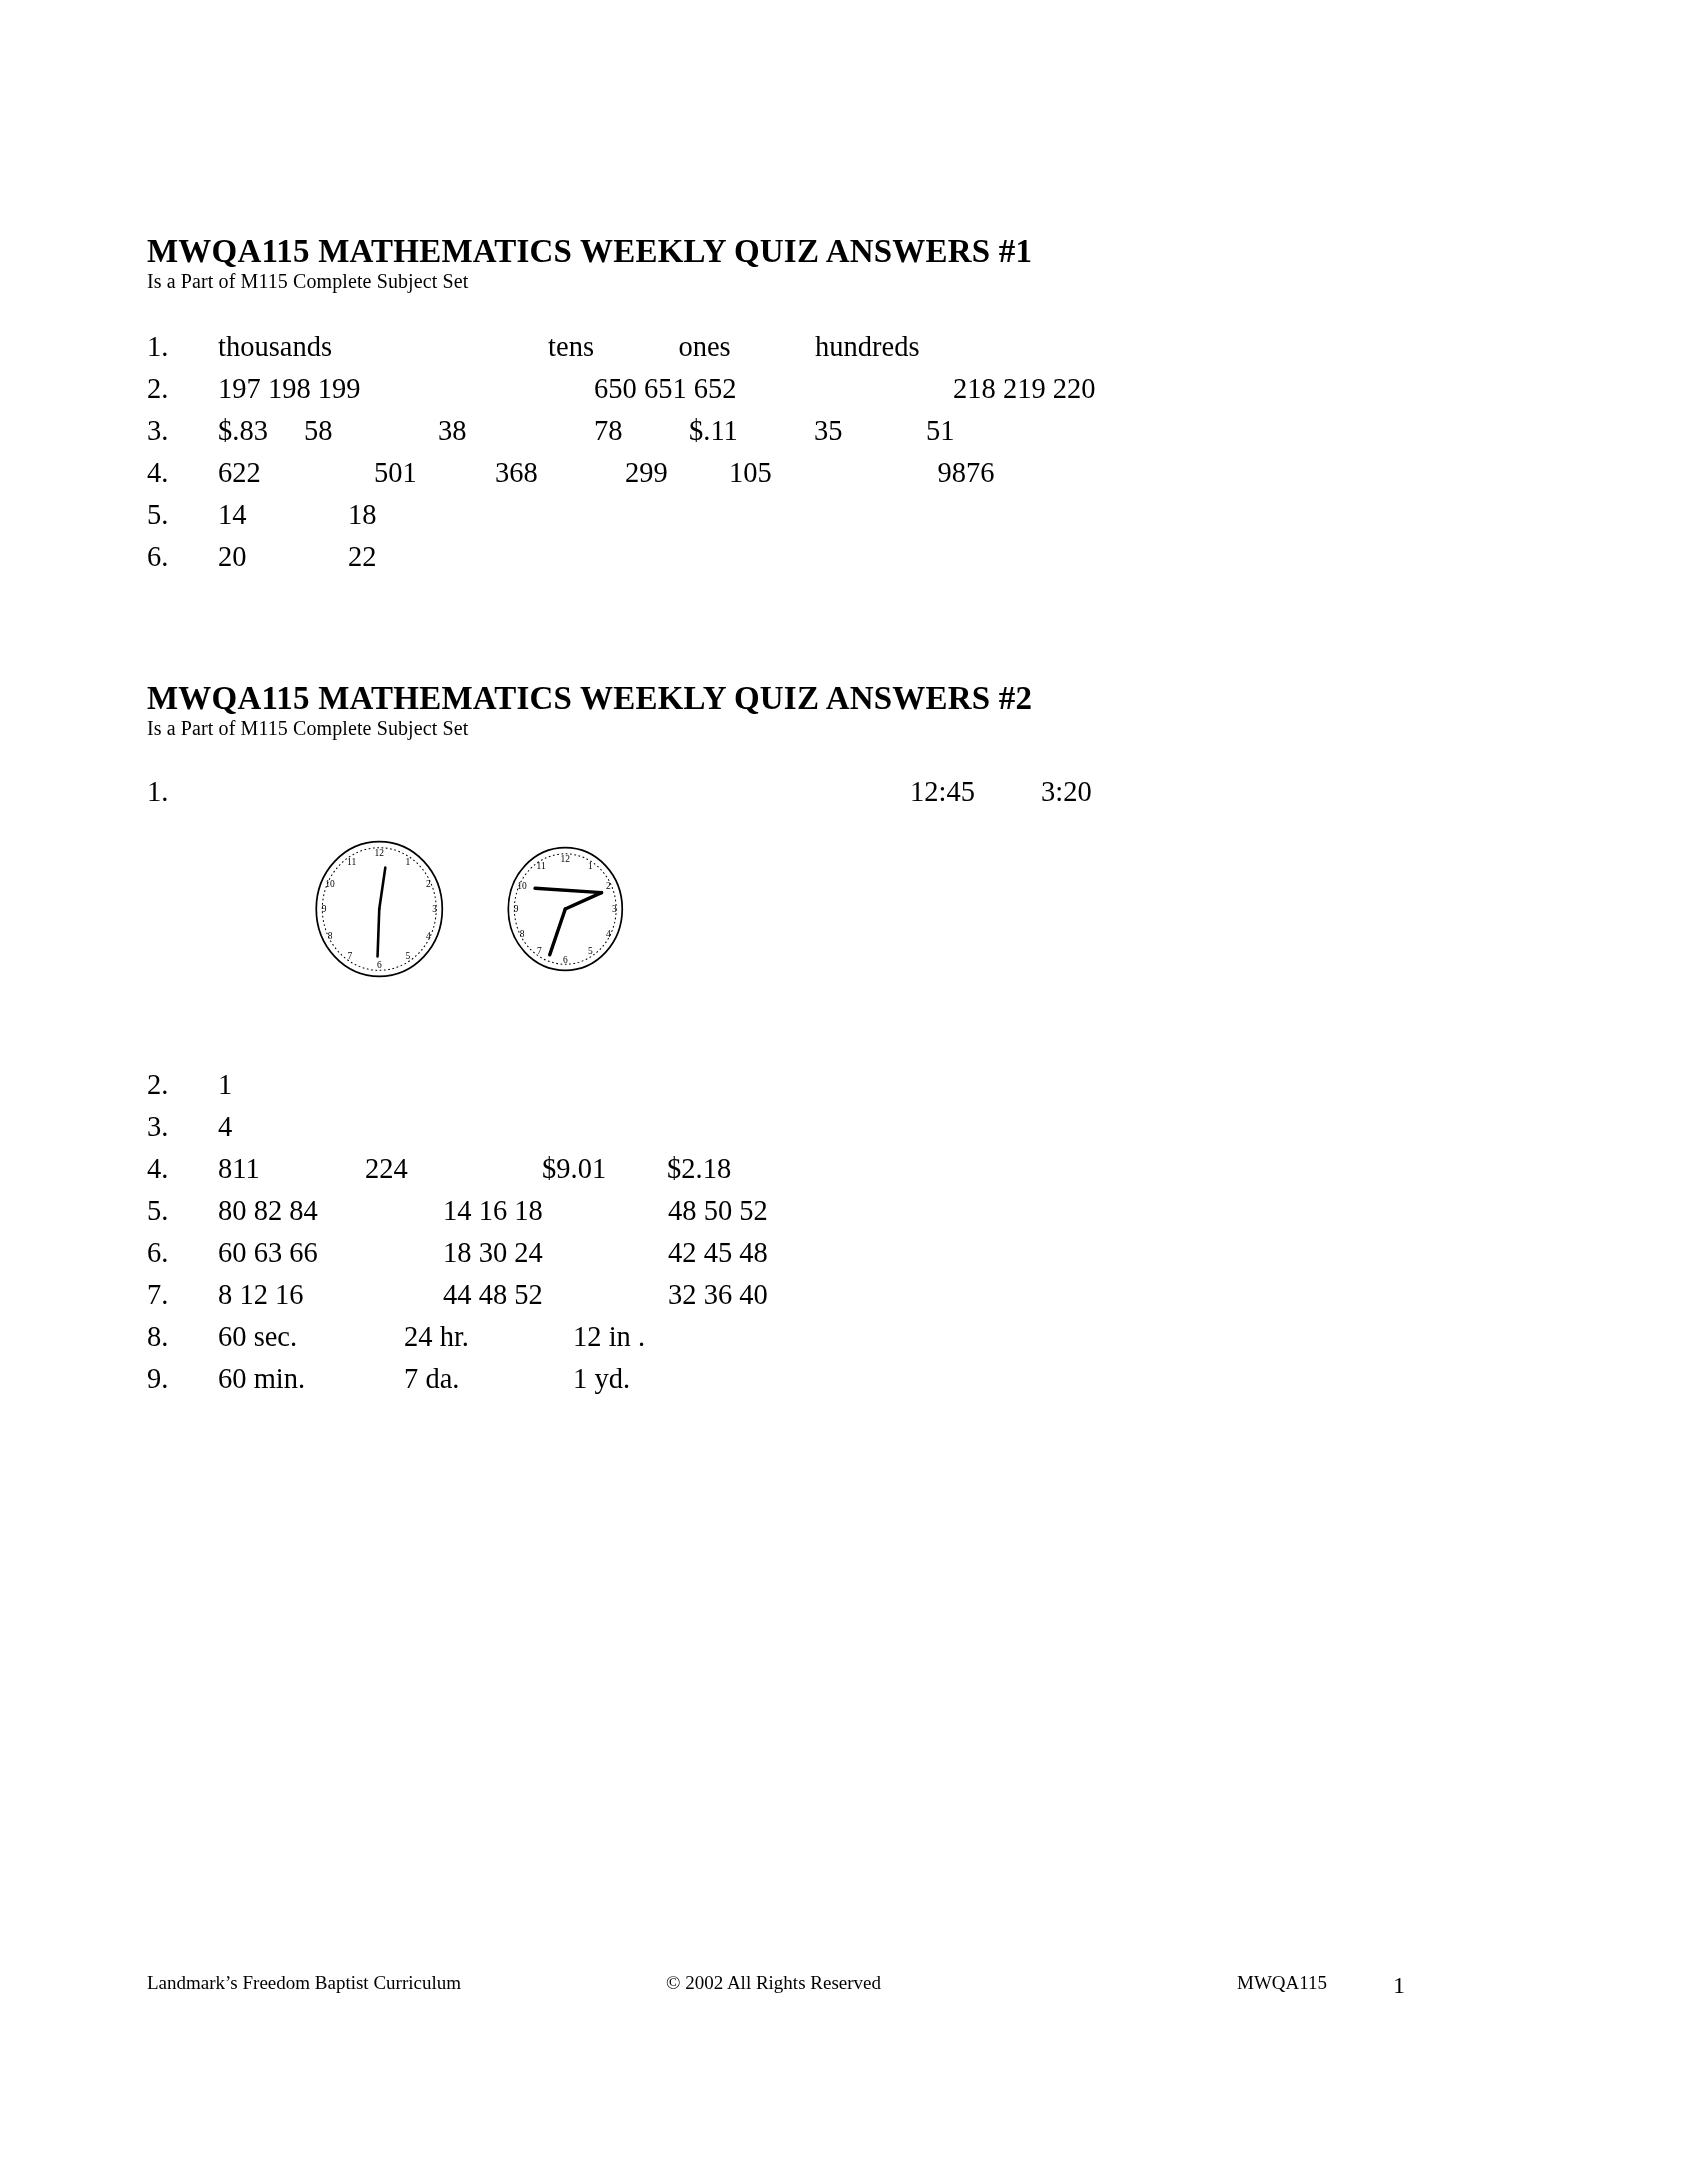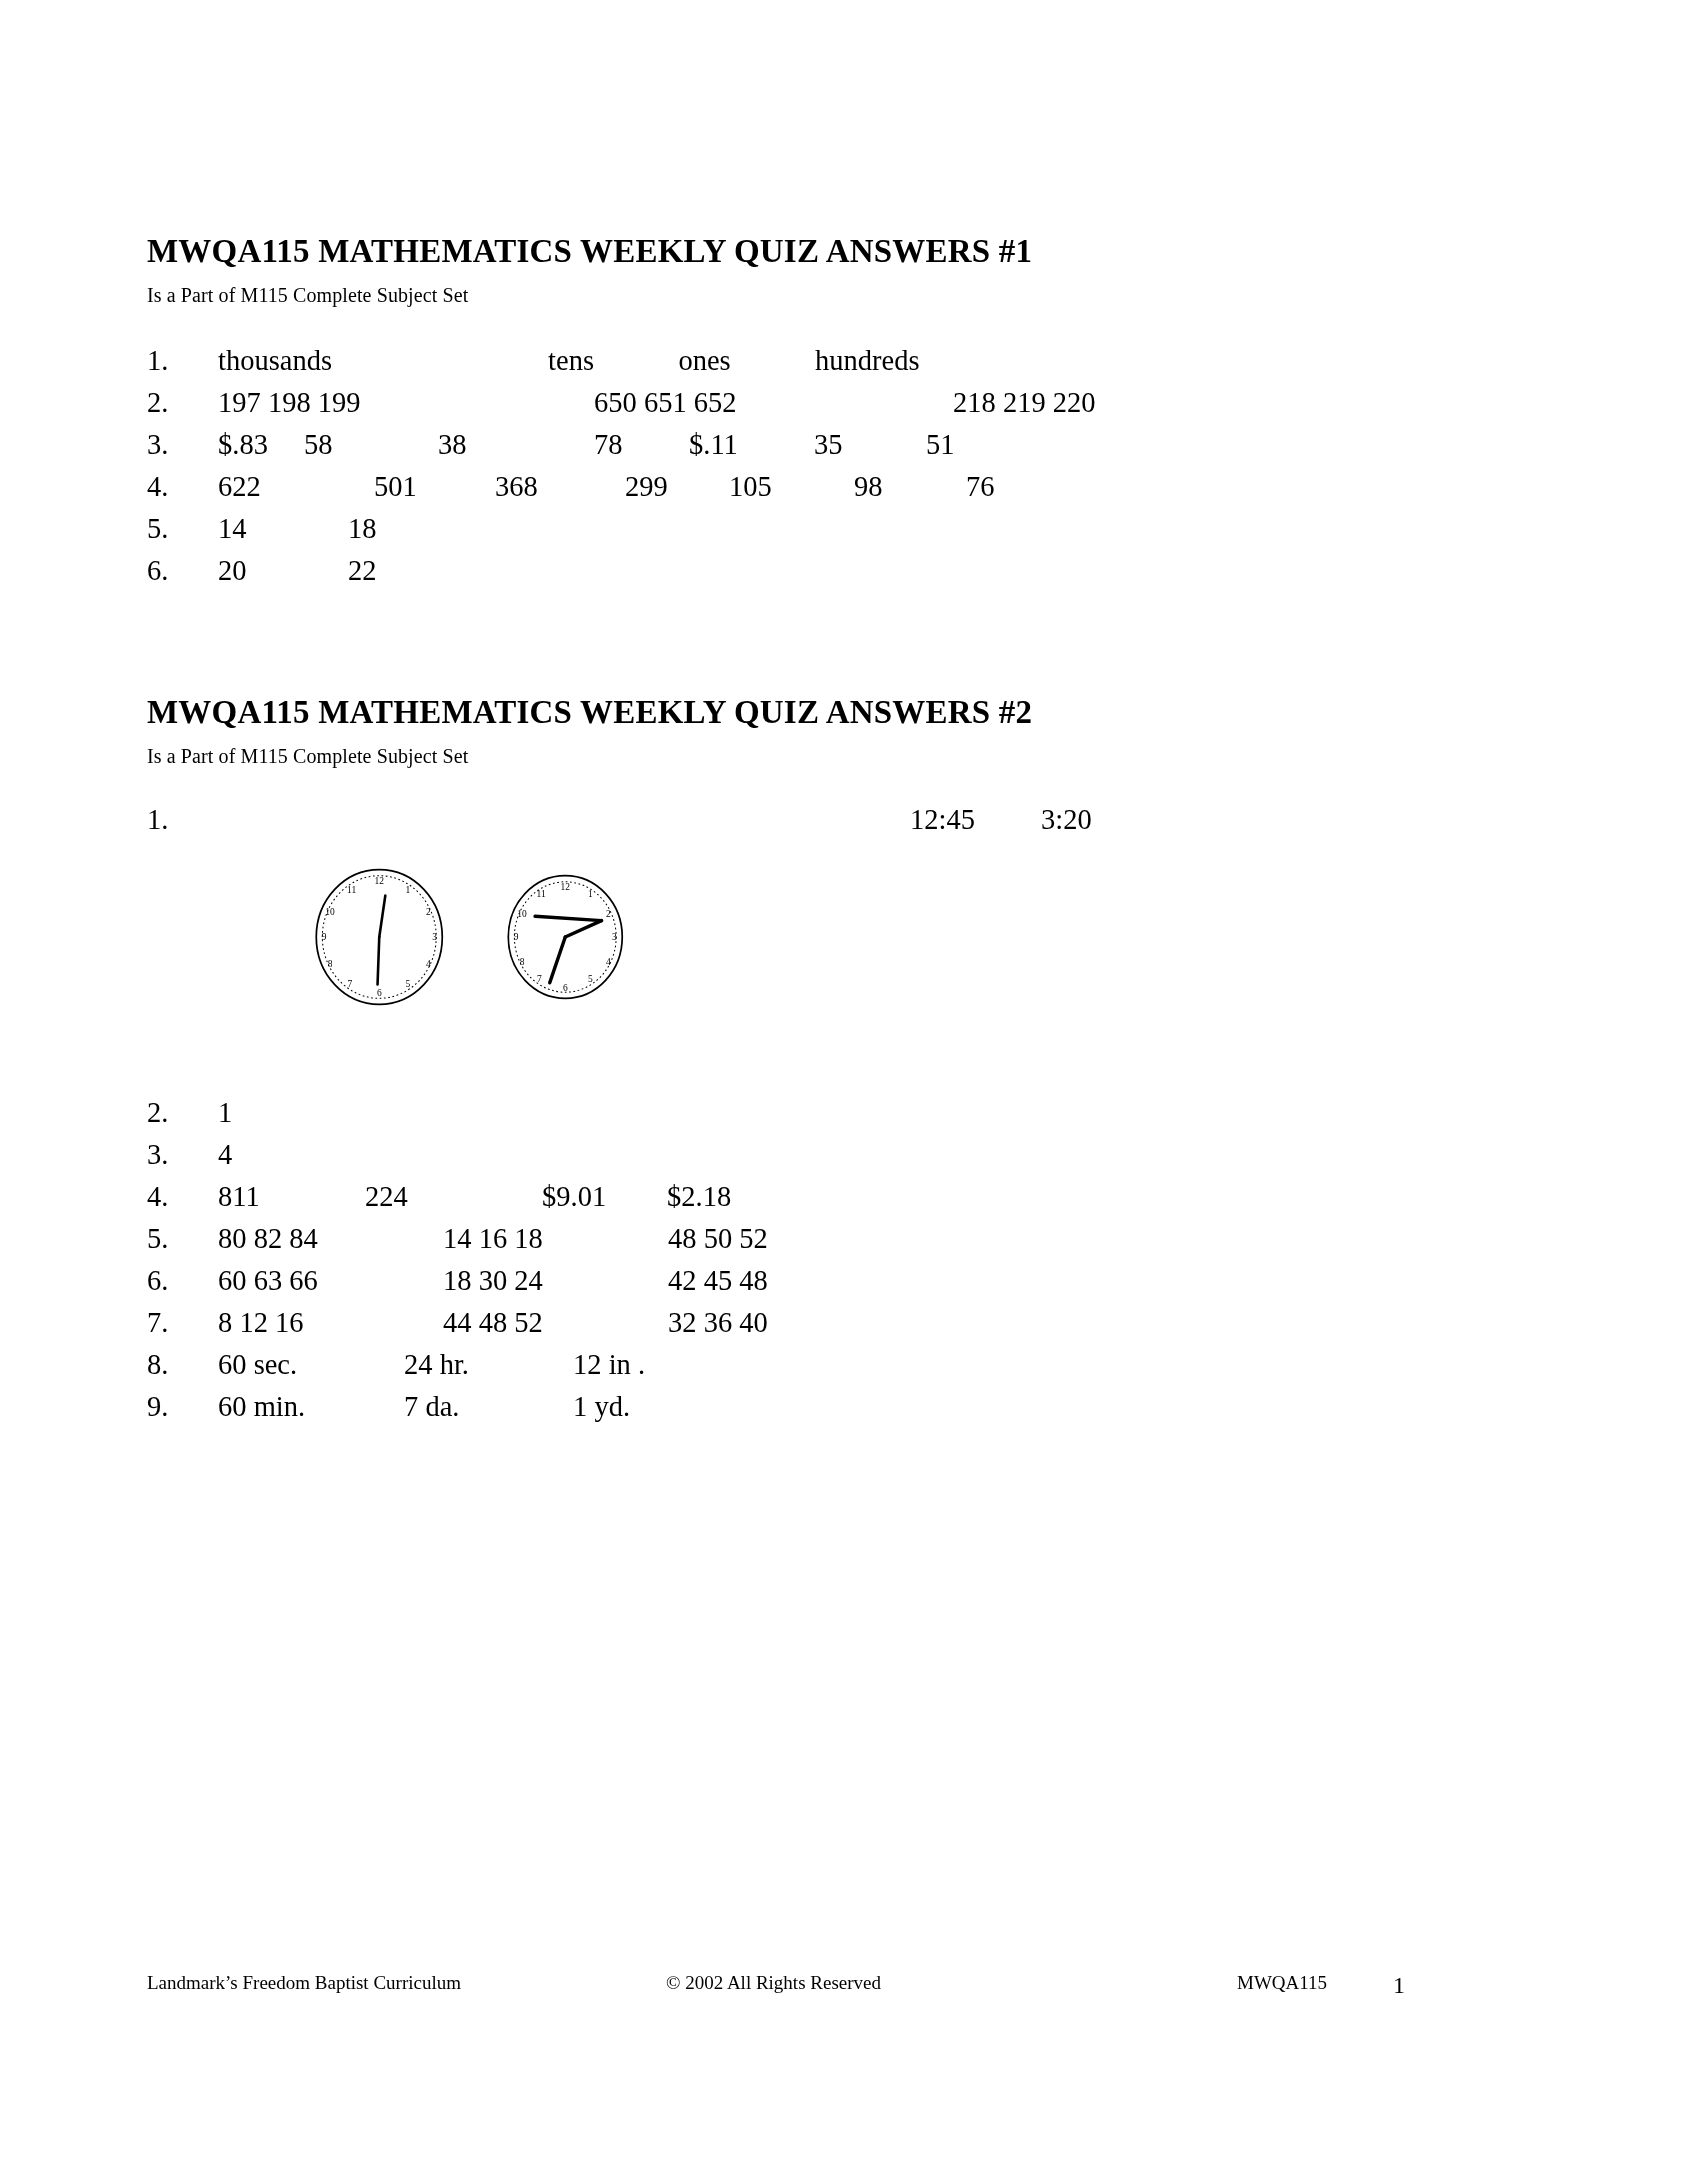--- a/index.html
+++ b/index.html
@@ -31,21 +31,21 @@
 
   .quiz-title {
     font-size: 33px;
     font-weight: bold;
     letter-spacing: 0.2px;
     white-space: nowrap;
   }
   .quiz-subtitle {
     font-size: 20px;
     font-weight: normal;
-    margin-top: 14px;
+    margin-top: 0;
     letter-spacing: 0.1px;
   }
 
   .answer-list {
     margin-top: 38px;
   }
   .answer-row {
     display: flex;
     align-items: flex-start;
     height: 42px;
@@ -74,21 +74,21 @@
   .s1r3-c { width: 156px; }
   .s1r3-d { width: 95px; }
   .s1r3-e { width: 125px; }
   .s1r3-f { width: 112px; }
 
   .s1r4-a { width: 156px; }
   .s1r4-b { width: 121px; }
   .s1r4-c { width: 130px; }
   .s1r4-d { width: 104px; }
   .s1r4-e { width: 125px; }
-  .s1r4-f { width: 112px; }
+  .s1r4-f { width: 112px; text-align: right; }
 
   .s1r5-a { width: 130px; }
 
   .section2 {
     margin-top: 97px;
   }
 
   .clock-area {
     position: relative;
     height: 216px;

